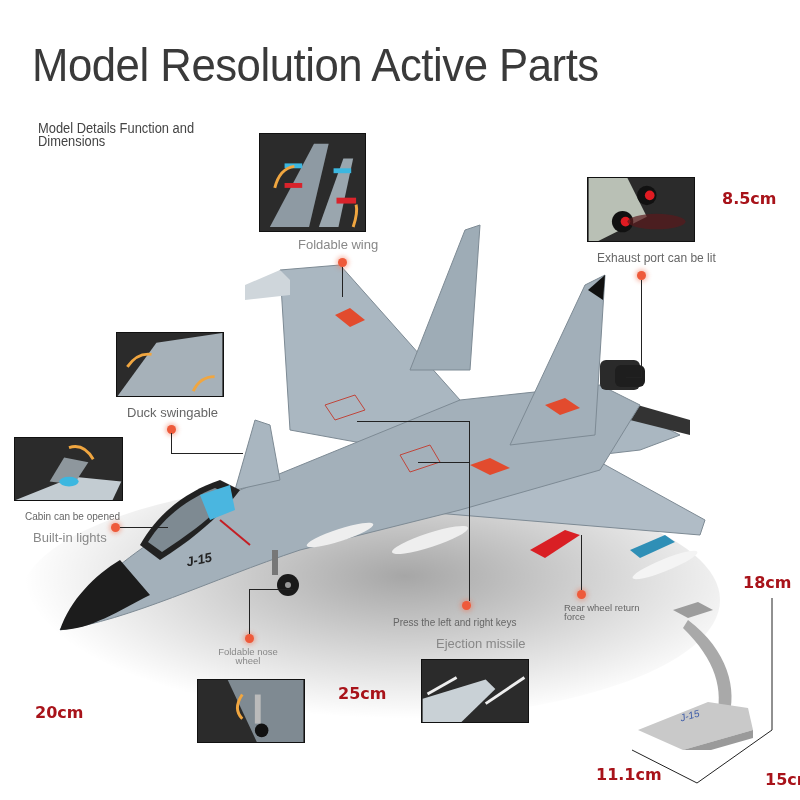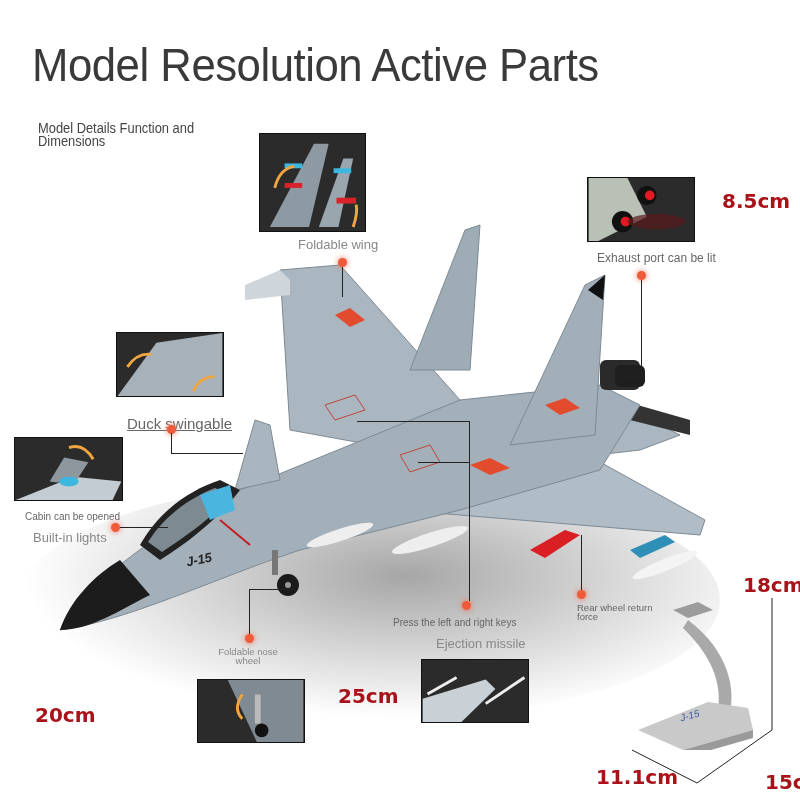--- a/index.html
+++ b/index.html
@@ -3,21 +3,21 @@
 <meta charset="utf-8">
 <style>
   * { margin: 0; padding: 0; box-sizing: border-box; }
   html, body { width: 800px; height: 800px; background: #ffffff; overflow: hidden; }
   body { position: relative; font-family: "Liberation Sans", sans-serif; color: #555; }
   .abs { position: absolute; }
   .title { left: 32px; top: 38px; font-size: 46px; color: #3a3a3a; letter-spacing: -0.5px; font-weight: 400; transform: scaleX(0.95); transform-origin: left; white-space: nowrap; }
   .subtitle { left: 38px; top: 122px; font-size: 14px; line-height: 13px; color: #444; width: 210px; transform: scaleX(0.92); transform-origin: left; }
   .label { font-size: 10px; color: #666; white-space: nowrap; }
   .label.big { font-size: 13px; color: #888; }
-  .dim { font-size: 20px; font-weight: bold; color: #a8131a; white-space: nowrap; font-family: "DejaVu Sans", sans-serif; }
+  .dim { font-size: 16px; font-weight: bold; color: #a8131a; white-space: nowrap; font-family: "DejaVu Sans", sans-serif; }
   .dot { width: 9px; height: 9px; border-radius: 50%; background: #ee5a3a; box-shadow: 0 0 4px 2px rgba(240,120,90,0.45); }
   .thumb { background: #2b2b2b; border: 1.5px solid #111; overflow: hidden; }
   .thumb svg { width: 100%; height: 100%; display: block; }
   .lead { position: absolute; background: #222; }
   .floor-shadow { left: 20px; top: 480px; width: 700px; height: 240px; border-radius: 50%;
     background: radial-gradient(ellipse at 55% 40%, rgba(0,0,0,0.35) 0%, rgba(0,0,0,0.12) 45%, rgba(0,0,0,0) 70%); }
   .jet { left: 40px; top: 190px; width: 690px; height: 460px; }
   .stand { left: 628px; top: 590px; width: 140px; height: 160px; }
 </style>
 </head>
@@ -126,27 +126,27 @@
 <div class="abs thumb" style="left:421px; top:659px; width:108px; height:64px;">
   <svg viewBox="0 0 108 64">
       <polygon points="0,64 0,40 65,20 75,30 40,64" fill="#c9d1d6"></polygon>
       <line x1="5" y1="35" x2="35" y2="18" stroke="#eee" stroke-width="3"></line>
       <line x1="65" y1="45" x2="105" y2="18" stroke="#eee" stroke-width="3"></line>
     </svg>
 </div>
 
 <div class="abs label big" style="left:298px; top:237px;">Foldable wing</div>
 <div class="abs label" style="left:597px; top:251px; font-size:12px;">Exhaust port can be lit</div>
-<div class="abs label" style="left:127px; top:415px; font-size:15px;text-decoration:underline;">Duck swingable</div>
+<div class="abs label" style="left:127px; top:405px; font-size:13px;">Duck swingable</div>
 <div class="abs label" style="left:25px; top:511px;">Cabin can be opened</div>
 <div class="abs label big" style="left:33px; top:530px;">Built-in lights</div>
 <div class="abs label" style="left:208px; top:647px; width:80px; white-space:normal; line-height:9px; font-size:9.5px; color:#888;text-align:center;">Foldable nose wheel</div>
 <div class="abs label" style="left:393px; top:617px;">Press the left and right keys</div>
 <div class="abs label big" style="left:436px; top:636px;text-align:center;">Ejection missile</div>
-<div class="abs label" style="left:577px; top:603px; width:90px; white-space:normal; line-height:9px; font-size:9.5px;">Rear wheel return force</div>
+<div class="abs label" style="left:564px; top:603px; width:90px; white-space:normal; line-height:9px; font-size:9.5px;">Rear wheel return force</div>
 
 <div class="abs dot" style="left:338px; top:258px;"></div>
 <div class="abs dot" style="left:637px; top:271px;"></div>
 <div class="abs dot" style="left:167px; top:425px;"></div>
 <div class="abs dot" style="left:111px; top:523px;"></div>
 <div class="abs dot" style="left:245px; top:634px;"></div>
 <div class="abs dot" style="left:462px; top:601px;"></div>
 <div class="abs dot" style="left:577px; top:590px;"></div>
 
 <div class="lead" style="left:342px; top:267px; width:1px; height:30px;"></div>

